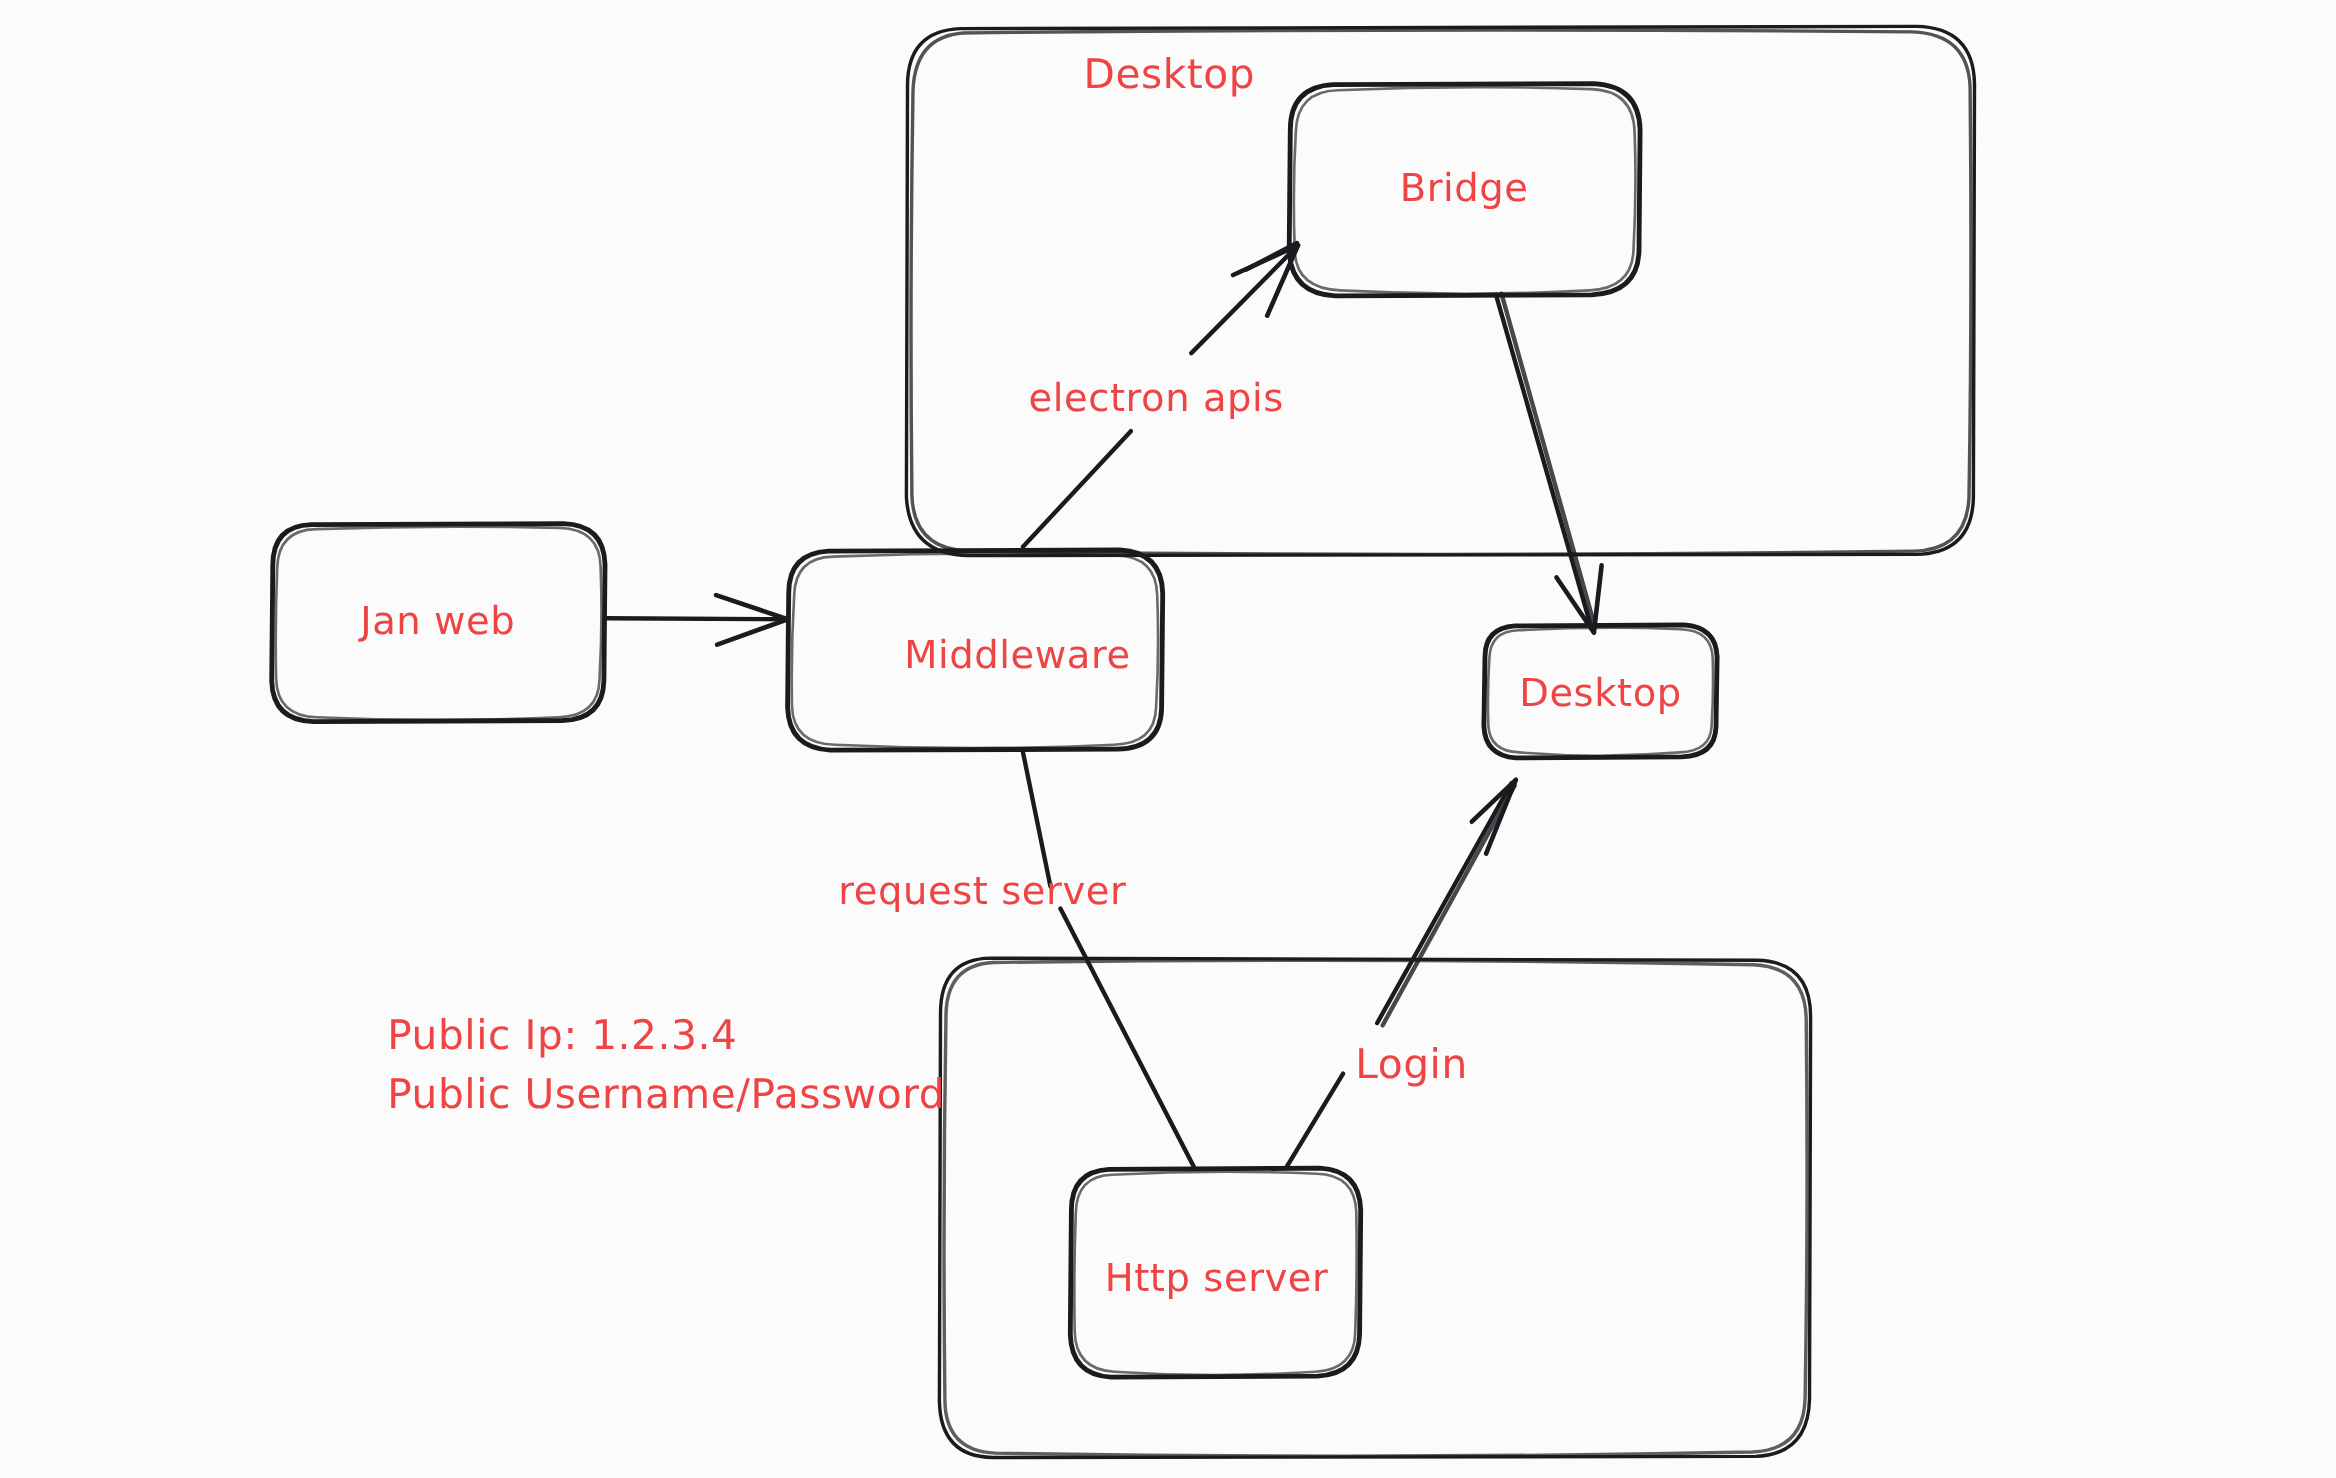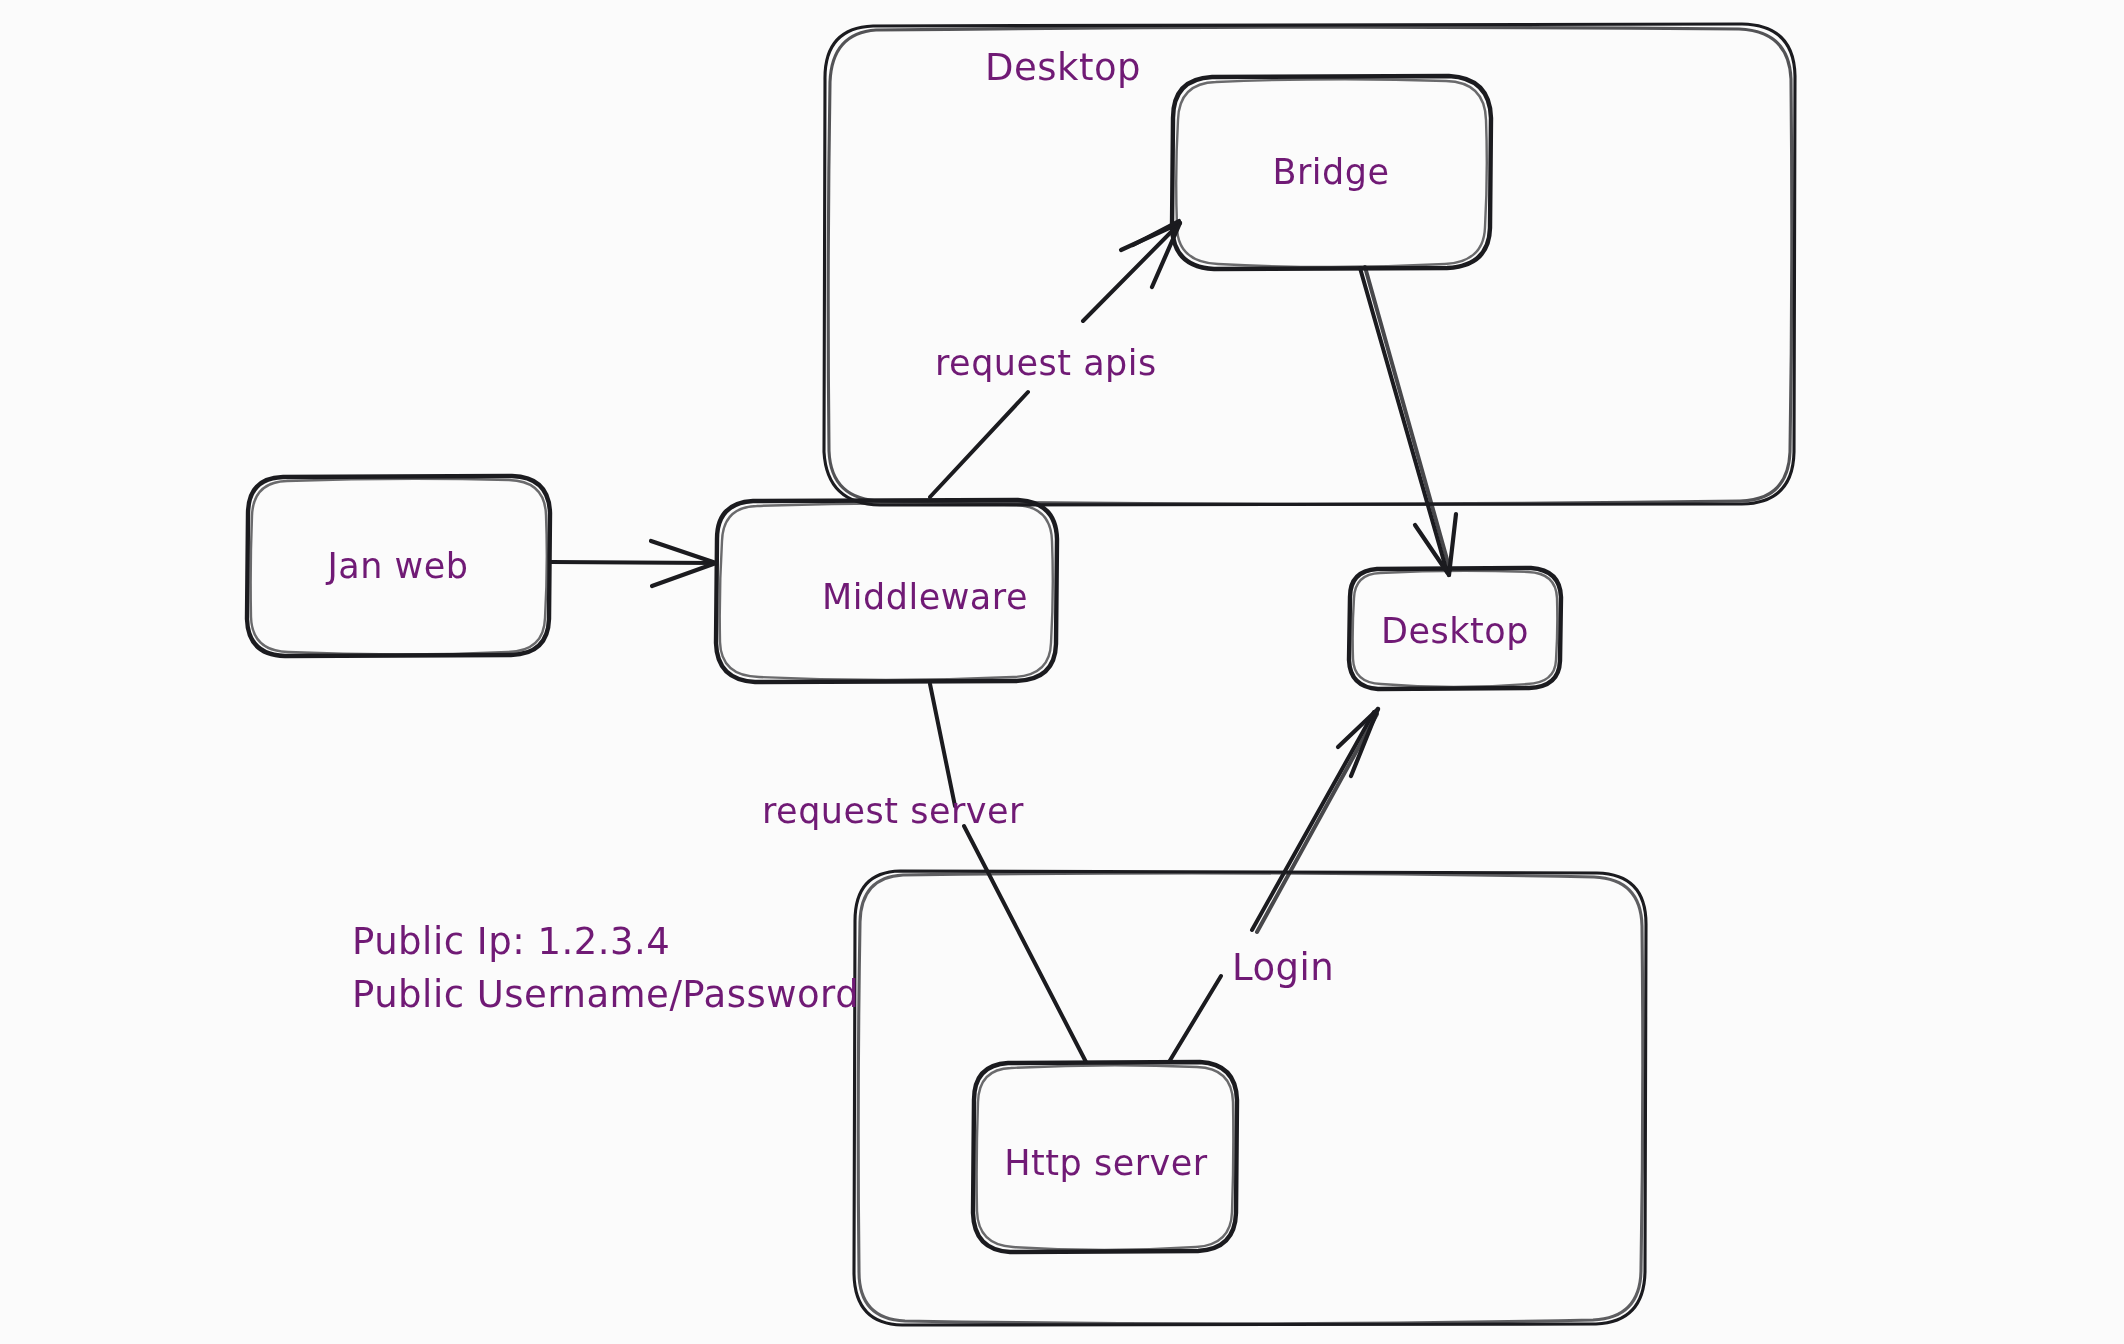--- a/index.html
+++ b/index.html
@@ -32,21 +32,21 @@
     stroke-linejoin: round;
   }
   .container-stroke { stroke-width: 3.1; }
   .box-stroke { stroke-width: 4.4; }
   .arrow-stroke { stroke-width: 4.0; }
   .arrow-head { stroke-width: 4.2; }
 
   .lbl {
     position: absolute;
     font-family: "DejaVu Sans", sans-serif;
-    color: #701a75;
+    color: #ef4444;
     white-space: pre;
     letter-spacing: 0.5px;
     line-height: 1.28;
     -webkit-font-smoothing: antialiased;
   }
   .node-label {
     font-size: 35px;
     transform: translate(-50%, -50%);
     text-align: center;
   }
@@ -152,21 +152,21 @@
   <div class="lbl node-label" style="left: 398px; top: 566px;">Jan web</div>
 
   <div class="lbl node-label" style="left: 887px; top: 597px; margin-left: 38px;">Middleware</div>
 
   <div class="lbl node-label" style="left: 1331px; top: 172px;">Bridge</div>
 
   <div class="lbl node-label" style="left: 1455px; top: 631px;">Desktop</div>
 
   <div class="lbl node-label" style="left: 1106px; top: 1163px;">Http server</div>
 
-  <div class="lbl edge-label" style="left: 935px; top: 341px;">request apis</div>
+  <div class="lbl edge-label" style="left: 935px; top: 341px;">electron apis</div>
 
   <div class="lbl edge-label" style="left: 762px; top: 789px;">request server</div>
 
   <div class="lbl container-label" style="left: 1232px; top: 944px;">Login</div>
 
   <div id="note-clip" style="left: 352px; top: 916px; width: 510px; height: 122px;">
     <div class="lbl note-label" style="left: 0; top: 0;">Public Ip: 1.2.3.4</div>
     <div class="lbl note-label" style="left: 0; top: 53px;">Public Username/Password</div>
   </div>
 

